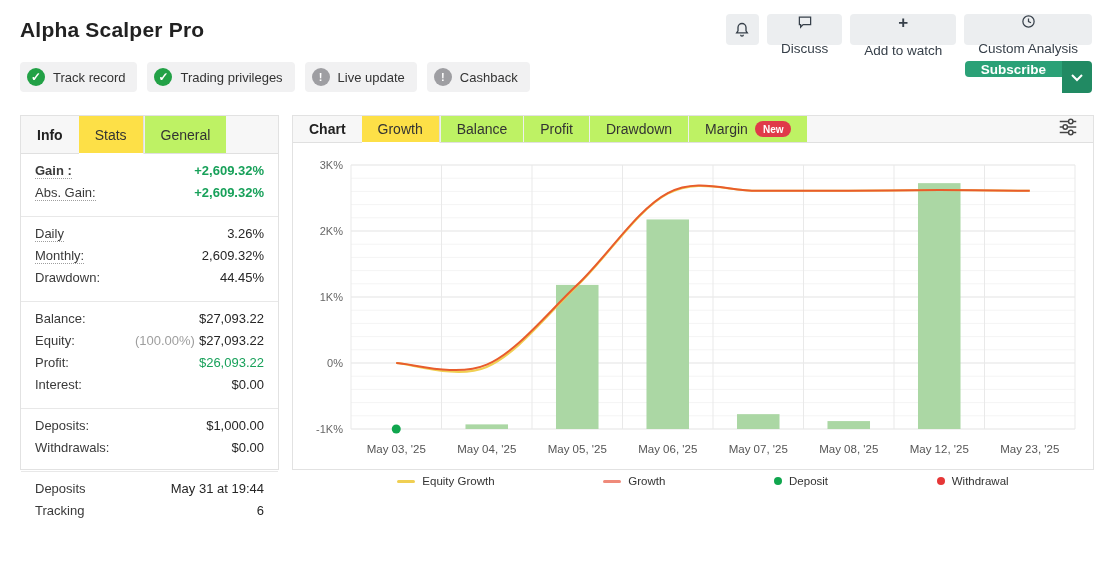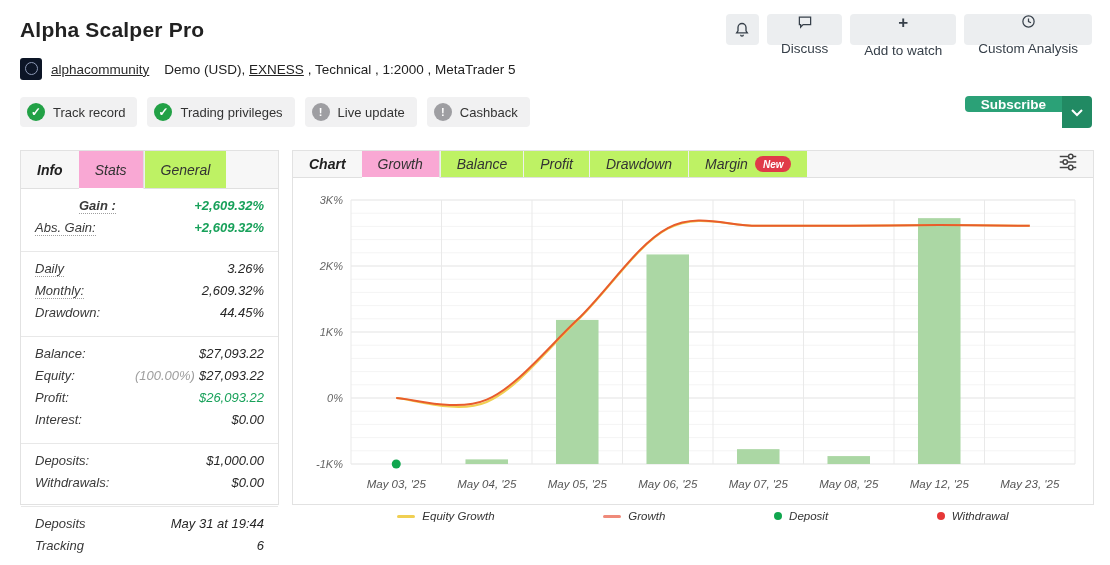--- a/index.html
+++ b/index.html
@@ -27,40 +27,40 @@
   .pill { display:flex; align-items:center; gap:8px; background:#f1f1f2; border-radius:4px; height:30px; padding:0 12px 0 7px; font-size:13px; color:#333; }
   .ic-circle { width:18px; height:18px; border-radius:50%; display:flex; align-items:center; justify-content:center; color:#fff; font-size:12px; font-weight:bold; flex:0 0 auto; }
   .ic-ok { background:#22a146; }
   .ic-na { background:#9e9ea2; font-size:11px; }
   .subscribe-wrap { margin-left:auto; display:flex; cursor:pointer; }
   .subscribe-main { background:#2ba177; color:#fff; font-size:13.5px; font-weight:bold; height:16px; display:flex; align-items:center; padding:0 16px; border-radius:4px 0 0 4px; }
   .subscribe-caret { background:#218a63; width:30px; height:32px; display:flex; align-items:center; justify-content:center; border-radius:0 4px 4px 0; }
 
   
   .panels { display:flex; gap:13px; margin-top:22px; align-items:stretch; }
-  .panel { border:1px solid #e2e2e2; background:#fff; height:355px;font-style:italic; }
+  .panel { border:1px solid #e2e2e2; background:#fff; height:355px; }
   .info-panel { width:259px; flex:0 0 auto; }
   .chart-panel { flex:1; display:flex; flex-direction:column; }
 
   
   .tabstrip { display:flex; align-items:stretch; height:38px; background:#f7f7f7; border-bottom:1px solid #e0e0e0; }
   .tab { display:flex; align-items:center; padding:0 16px; font-size:14px; color:#333; cursor:pointer; white-space:nowrap; }
   .tab.lead { font-weight:bold; color:#212121; cursor:default; }
-  .tab.active { background:#f9a8d4; border-right:1px solid #e0e0e0; margin-bottom:-1px; border-bottom:1px solid #fff; }
+  .tab.active { background:#fde047; border-right:1px solid #e0e0e0; margin-bottom:-1px; border-bottom:1px solid #fff; }
   .tab.gray { background:#bef264; border-left:1px solid #efefef; }
   .newpill { background:#e03a49; color:#fff; font-size:10px; font-weight:bold; border-radius:9px; padding:2.5px 8px; margin-left:7px; }
   .strip-right { margin-left:auto; display:flex; align-items:center; padding-right:14px; cursor:pointer; }
 
   
   .stat-group { padding:9px 14px; border-bottom:1px solid #e8e8e8; }
   .stat-group:last-child { border-bottom:none; }
   .srow { display:flex; justify-content:space-between; align-items:baseline; height:22px; font-size:13px; }
   .srow .lbl { color:#3a3a3a; }
   .srow .lbl.dotted { border-bottom:1px dotted #9e9e9e; cursor:help; }
-  .srow .lbl.b { font-weight:bold;margin-left:44px; }
+  .srow .lbl.b { font-weight:bold; }
   .srow .val { color:#262626; }
   .srow .val.green { color:#18a15a; }
   .srow .val.greenb { color:#18a15a; font-weight:bold; }
   .srow .pfx { color:#9e9e9e; margin-right:4px; }
 
   
   .chart-body { padding:8px 10px 0 6px; }
   .chart-legend { display:flex; justify-content:space-around; align-items:center; padding:10px 30px 0 50px; }
   .lg-item { display:flex; align-items:center; gap:7px; font-size:11.5px; color:#333; }
   .lg-line { width:18px; height:3px; border-radius:2px; }
@@ -99,29 +99,20 @@
           <svg width="15" height="15" viewBox="0 0 24 24" fill="none" stroke="#37404a" stroke-width="2">
               <circle cx="12" cy="12" r="9"></circle>
               <path d="M12 7v5l4 2"></path>
             </svg>
         </span>
         <span>Custom Analysis</span>
       </button>
     </div>
   </div>
 
-  <div class="acct-row">
-    <span class="avatar"></span>
-    <a class="user-link">alphacommunity</a>
-    <span class="acct-meta">
-      <span>Demo (USD),</span>
-      <a class="broker">EXNESS</a>
-      <span>, Technical , 1:2000 , MetaTrader 5</span>
-    </span>
-  </div>
 
   <div class="badge-row">
     <div class="pill">
       <span class="ic-circle ic-ok">✓</span>
       <span>Track record</span>
     </div>
     <div class="pill">
       <span class="ic-circle ic-ok">✓</span>
       <span>Trading privileges</span>
     </div>

